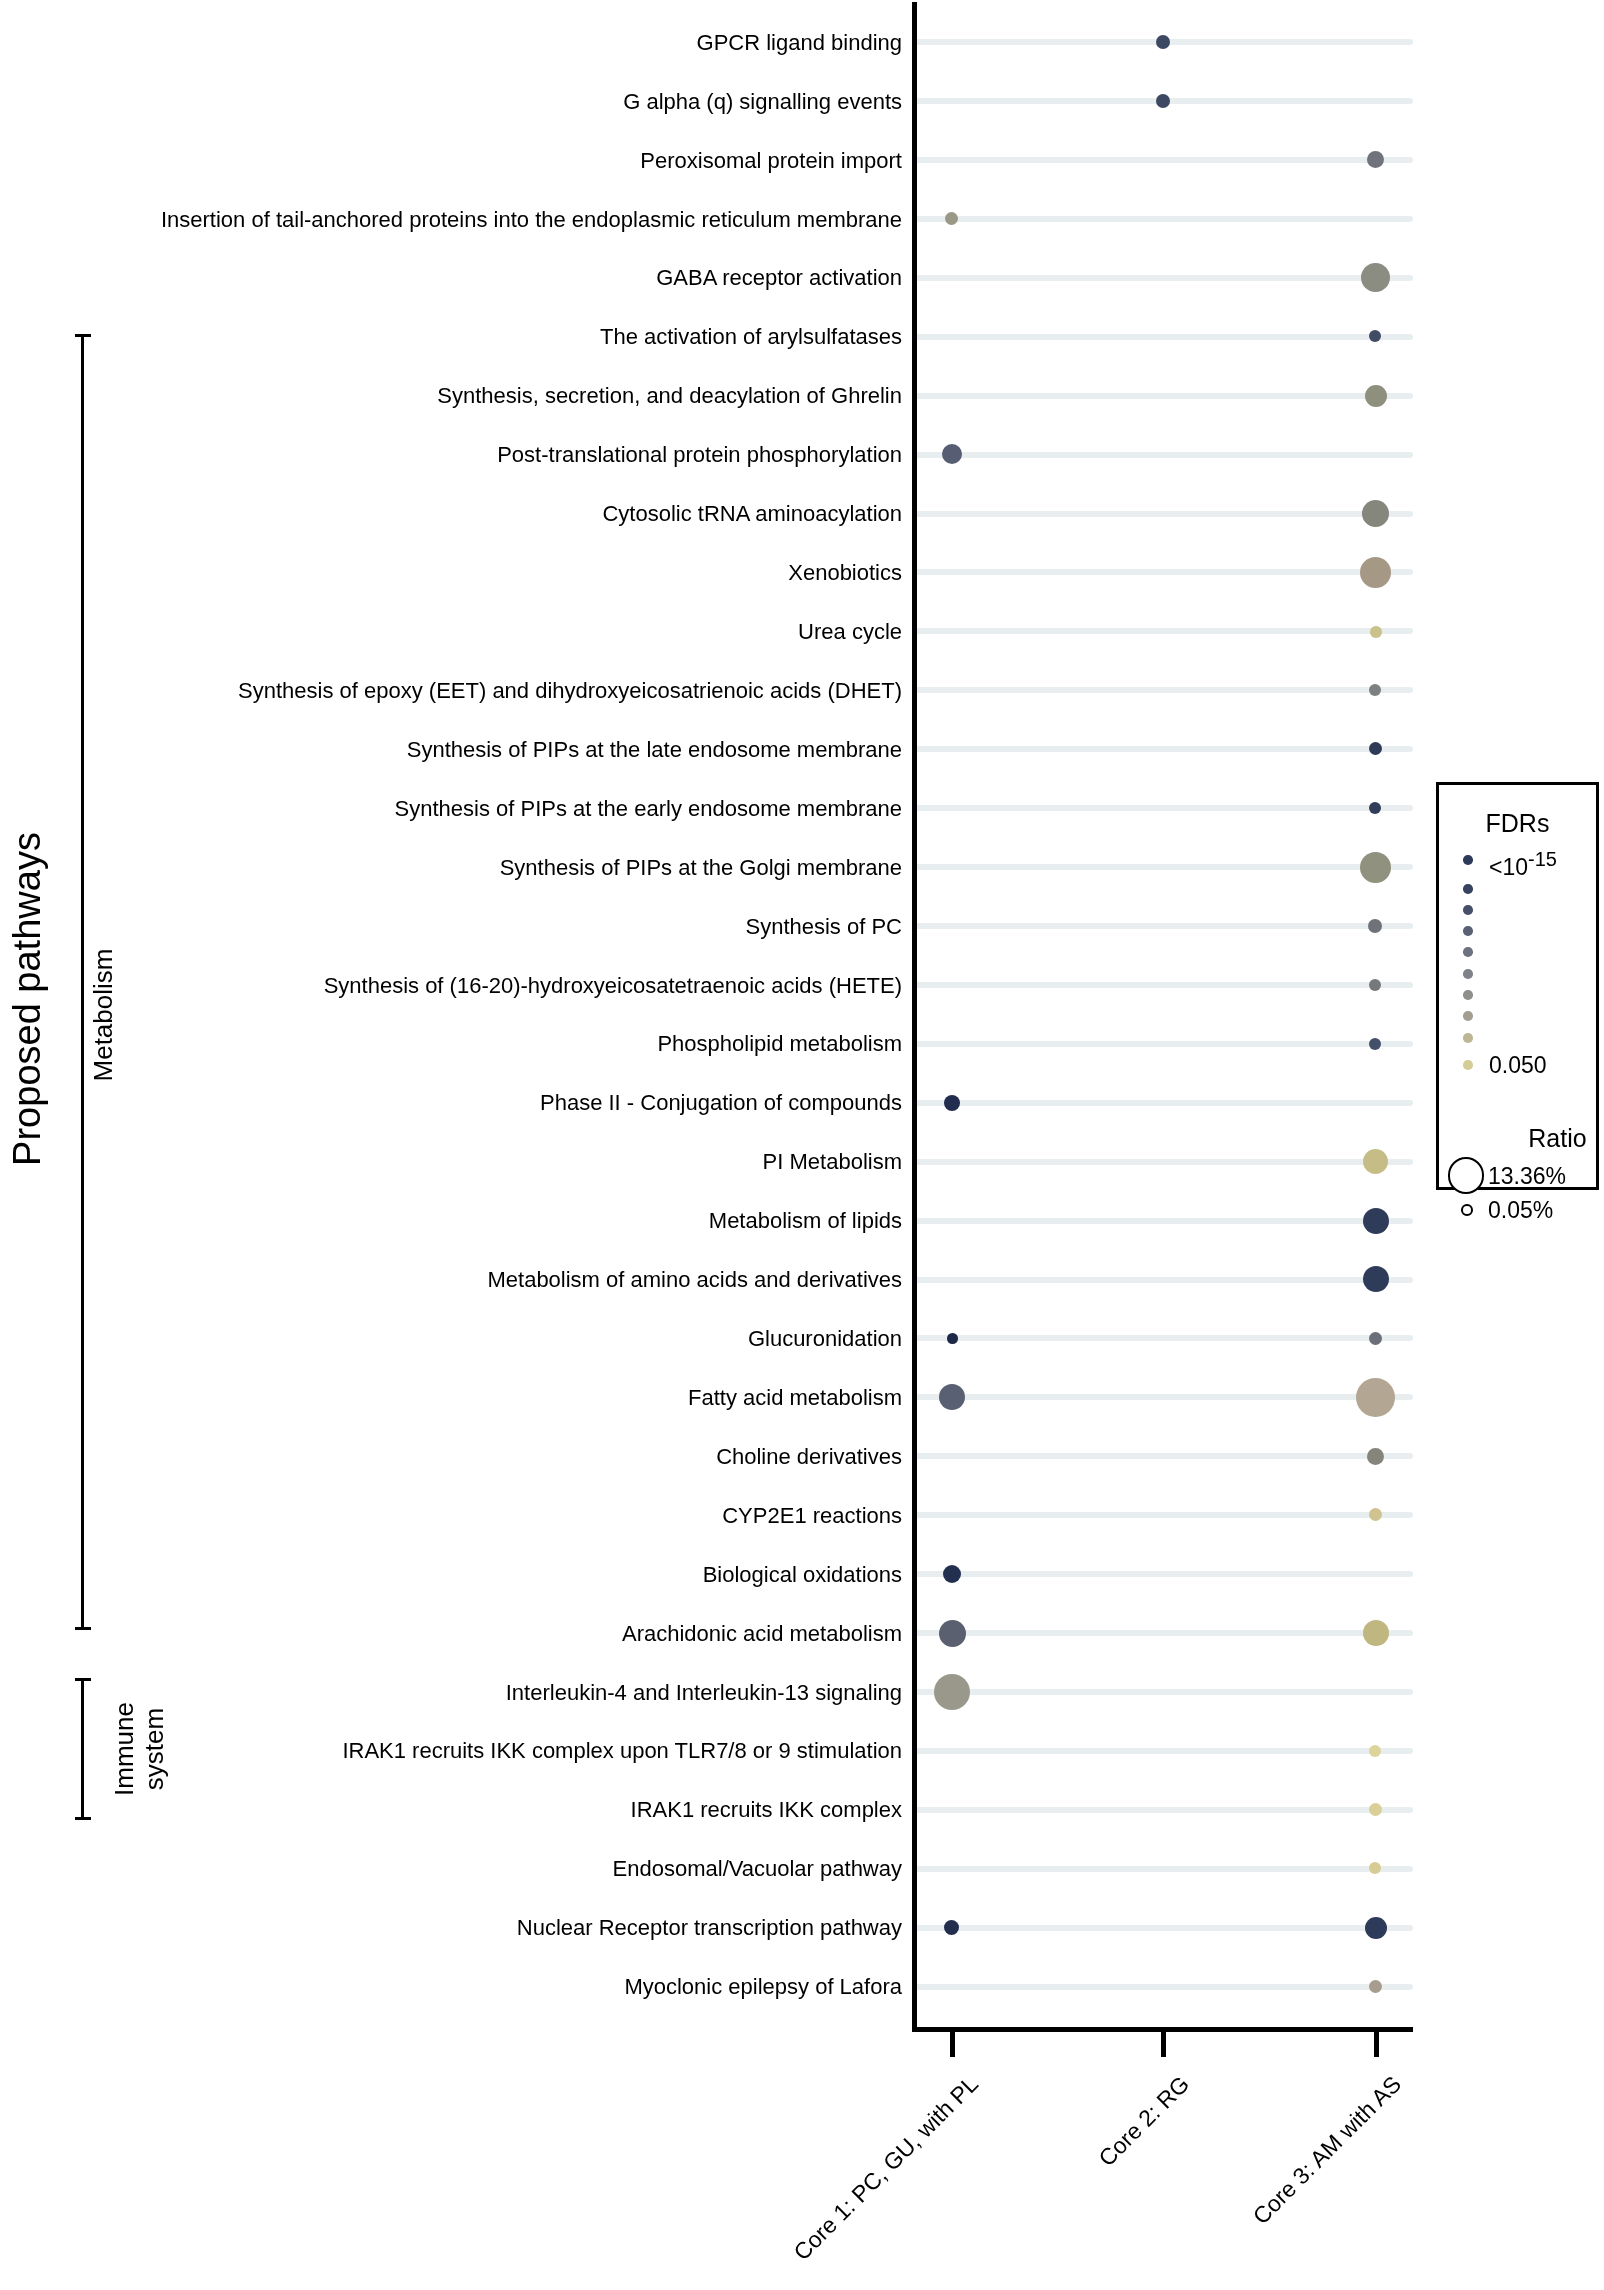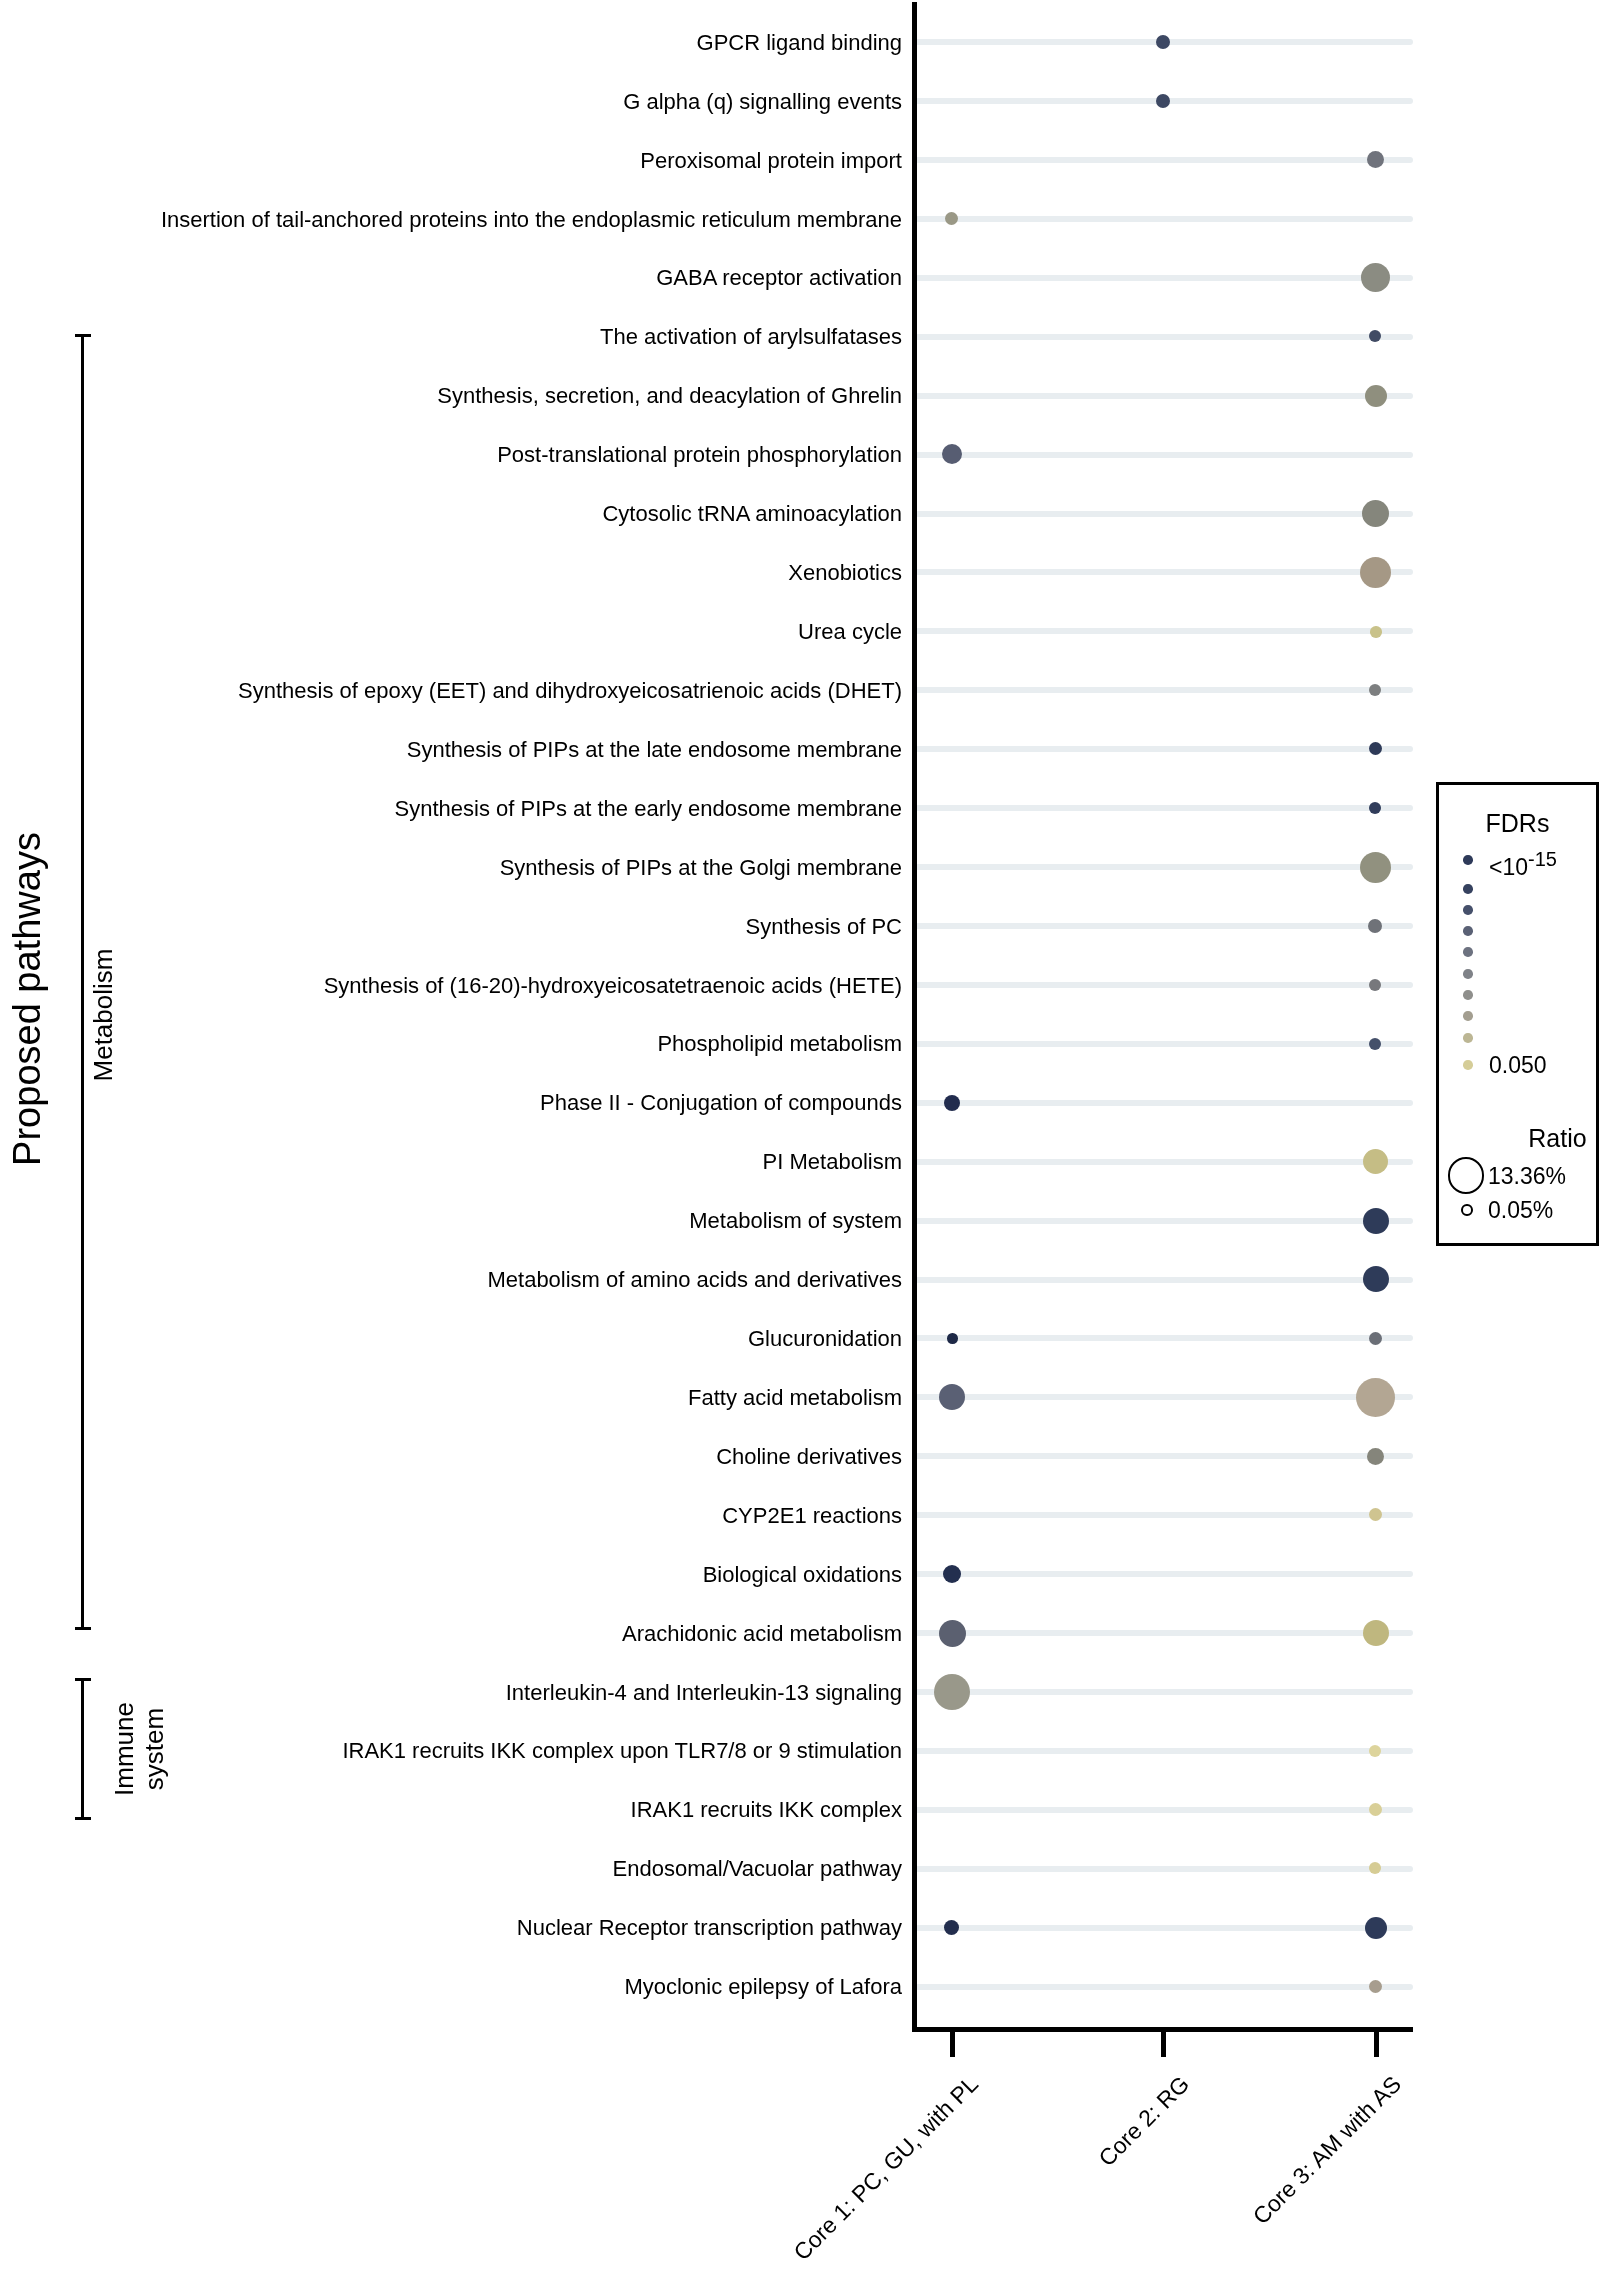--- a/index.html
+++ b/index.html
@@ -27,21 +27,21 @@
   .bracket-line{position:absolute;width:2.9px;background:#000;}
   .bracket-cap{position:absolute;width:16.3px;height:2.9px;background:#000;}
   .vlabel{
     position:absolute;white-space:nowrap;
     transform:translate(-50%,-50%) rotate(-90deg);
     text-align:center;
   }
   #proposed-pathways-title{font-size:38px;}
   .group-label{font-size:26px;line-height:30px;}
   #legend{
-    position:absolute;left:1436px;top:782px;width:163px;height:464px;
+    position:absolute;left:1436px;top:782px;width:163px;height:408px;
     border:3.8px solid #000;background:#fff;box-sizing:border-box;
   }
   .legend-title{position:absolute;left:0;width:100%;text-align:center;font-size:25px;height:31px;line-height:31px;}
   .legend-dot{position:absolute;border-radius:50%;width:9.6px;height:9.6px;}
   .legend-text{position:absolute;font-size:23px;height:29px;line-height:29px;white-space:nowrap;}
   .legend-text sup{font-size:20px;}
   #ratio-max-circle{
     position:absolute;width:32.5px;height:32.5px;border-radius:50%;
     border:2.9px solid #000;background:#fff;
   }
@@ -122,21 +122,21 @@
       <div class="row-label" style="top: 616px;">Urea cycle</div>
       <div class="row-label" style="top: 675px;">Synthesis of epoxy (EET) and dihydroxyeicosatrienoic acids (DHET)</div>
       <div class="row-label" style="top: 734px;">Synthesis of PIPs at the late endosome membrane</div>
       <div class="row-label" style="top: 793px;">Synthesis of PIPs at the early endosome membrane</div>
       <div class="row-label" style="top: 852px; text-align: right;">Synthesis of PIPs at the Golgi membrane</div>
       <div class="row-label" style="top: 911px;">Synthesis of PC</div>
       <div class="row-label" style="top: 970px;">Synthesis of (16-20)-hydroxyeicosatetraenoic acids (HETE)</div>
       <div class="row-label" style="top: 1028px;">Phospholipid metabolism</div>
       <div class="row-label" style="top: 1087px;">Phase II - Conjugation of compounds</div>
       <div class="row-label" style="top: 1146px;">PI Metabolism</div>
-      <div class="row-label" style="top: 1205px;">Metabolism of system</div>
+      <div class="row-label" style="top: 1205px;">Metabolism of lipids</div>
       <div class="row-label" style="top: 1264px;">Metabolism of amino acids and derivatives</div>
       <div class="row-label" style="top: 1323px;">Glucuronidation</div>
       <div class="row-label" style="top: 1382px;">Fatty acid metabolism</div>
       <div class="row-label" style="top: 1441px;">Choline derivatives</div>
       <div class="row-label" style="top: 1500px;">CYP2E1 reactions</div>
       <div class="row-label" style="top: 1559px;">Biological oxidations</div>
       <div class="row-label" style="top: 1618px;">Arachidonic acid metabolism</div>
       <div class="row-label" style="top: 1677px;">Interleukin-4 and Interleukin-13 signaling</div>
       <div class="row-label" style="top: 1735px;">IRAK1 recruits IKK complex upon TLR7/8 or 9 stimulation</div>
       <div class="row-label" style="top: 1794px;">IRAK1 recruits IKK complex</div>

